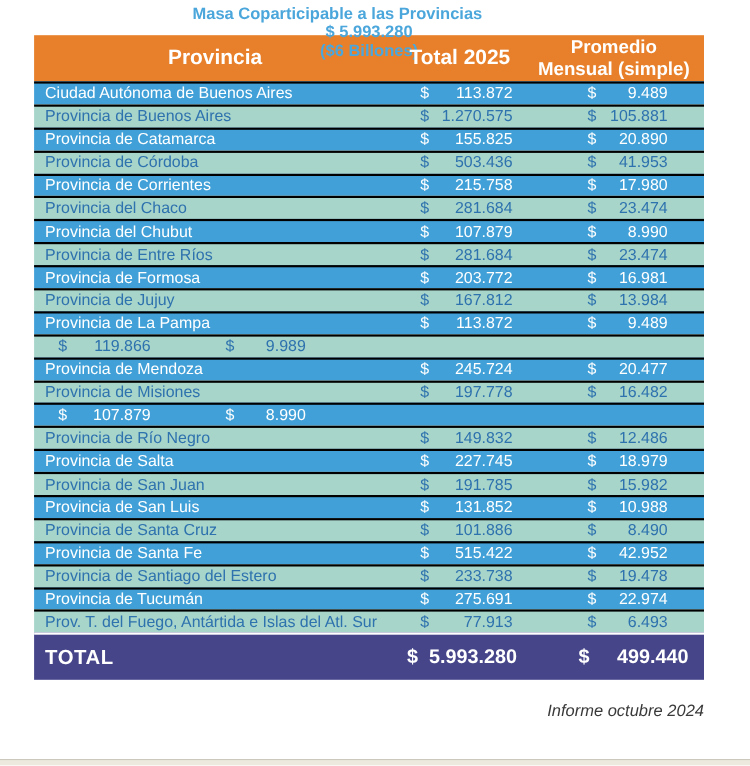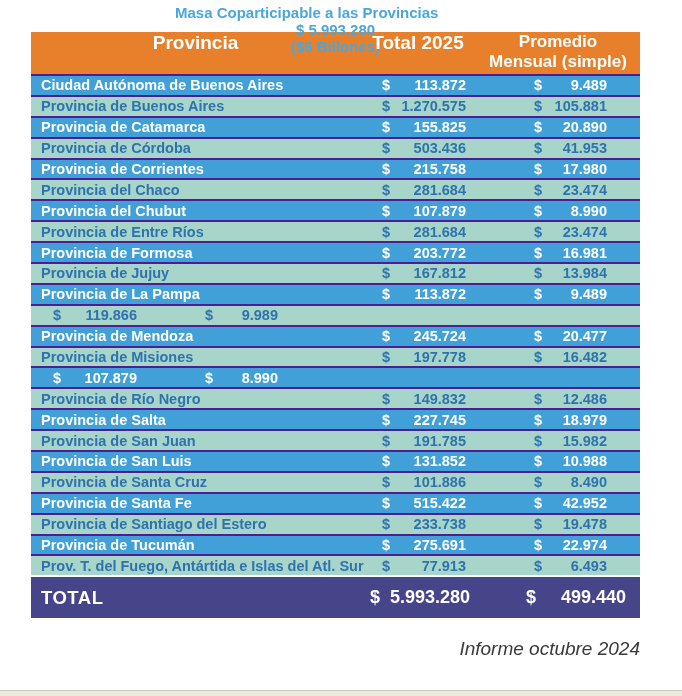--- a/index.html
+++ b/index.html
@@ -32,37 +32,37 @@
   .s-col1{width:329px;padding-left:4px;white-space:nowrap;}
   .s-col2{width:116px;text-align:center;white-space:nowrap;}
   .s-col3{width:164px;text-align:center;white-space:nowrap;}
 
   .coparticipation-table{
     margin:6px 0 0 31px;
     width:609px;
   }
   .thead{
     display:flex;
-    align-items:flex-start;
+    align-items:center;
     background:var(--orange);
     height:42px;
     color:#ffffff;
     font-weight:bold;
   }
   .h-prov{width:329px;text-align:center;font-size:19px;}
   .h-total{width:116px;text-align:center;font-size:19px;}
   .h-month{width:164px;text-align:center;font-size:17px;line-height:1.18;}
 
   .trow{
     display:flex;
     align-items:center;
     height:20.9px;
-    border-top:2px solid #4c1d95;
+    border-top:2px solid #000000;
     font-size:14.5px;
-    font-weight:bold;
+    font-weight:normal;
   }
   .row-blue{background:var(--row-blue);color:#ffffff;}
   .row-teal{background:var(--row-teal);color:var(--text-blue);}
   .c-prov{width:329px;padding-left:10px;white-space:nowrap;overflow:visible;}
   .c-total{width:116px;display:flex;justify-content:space-between;padding:0 10px 0 22px;}
   .c-month{width:164px;display:flex;justify-content:space-between;padding:0 33px 0 58px;}
 
   .total-row{
     display:flex;
     align-items:center;
@@ -75,21 +75,21 @@
   }
   .t-prov{width:329px;padding-left:10px;font-size:18.5px;letter-spacing:0.5px;}
   .t-total{width:116px;display:flex;justify-content:space-between;padding:0 6px 0 10px;}
   .t-month{width:164px;display:flex;justify-content:space-between;padding:0 14px 0 50px;}
 
   .footer-note{
     width:609px;
     margin:20px 0 0 31px;
     text-align:right;
     font-style:italic;
-    font-size:19px;
+    font-size:15px;
     color:#3a3a3a;
   }
   .bottom-strip{
     position:absolute;
     left:0;right:0;bottom:0;
     height:6px;
     background:#EDE9DE;
     border-top:1px solid #CCC8BB;
   }
 </style>

